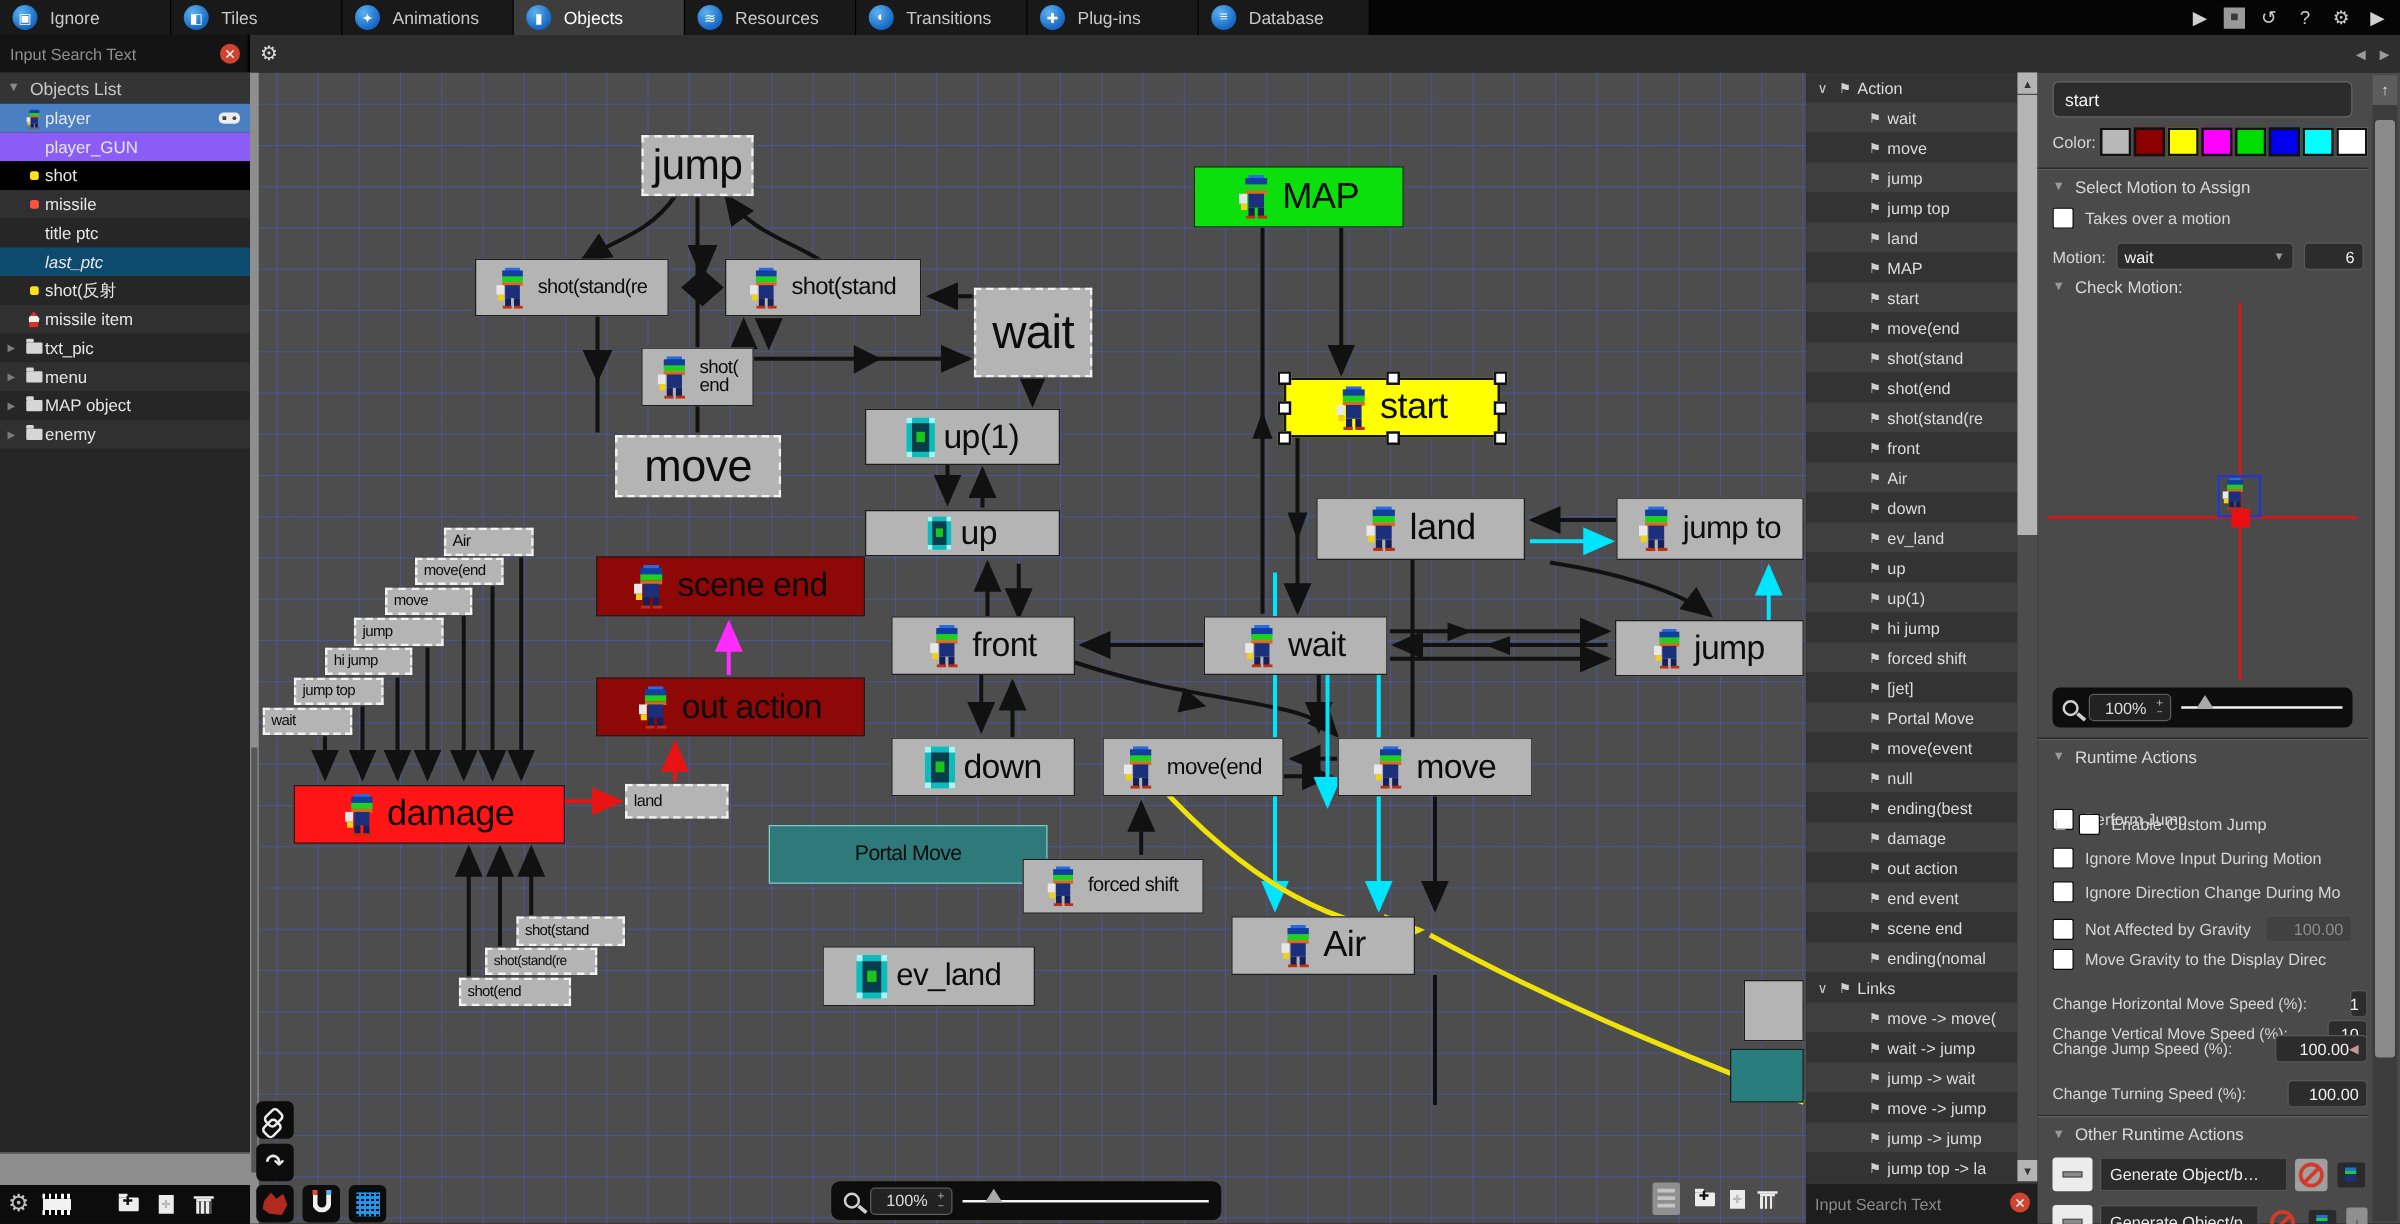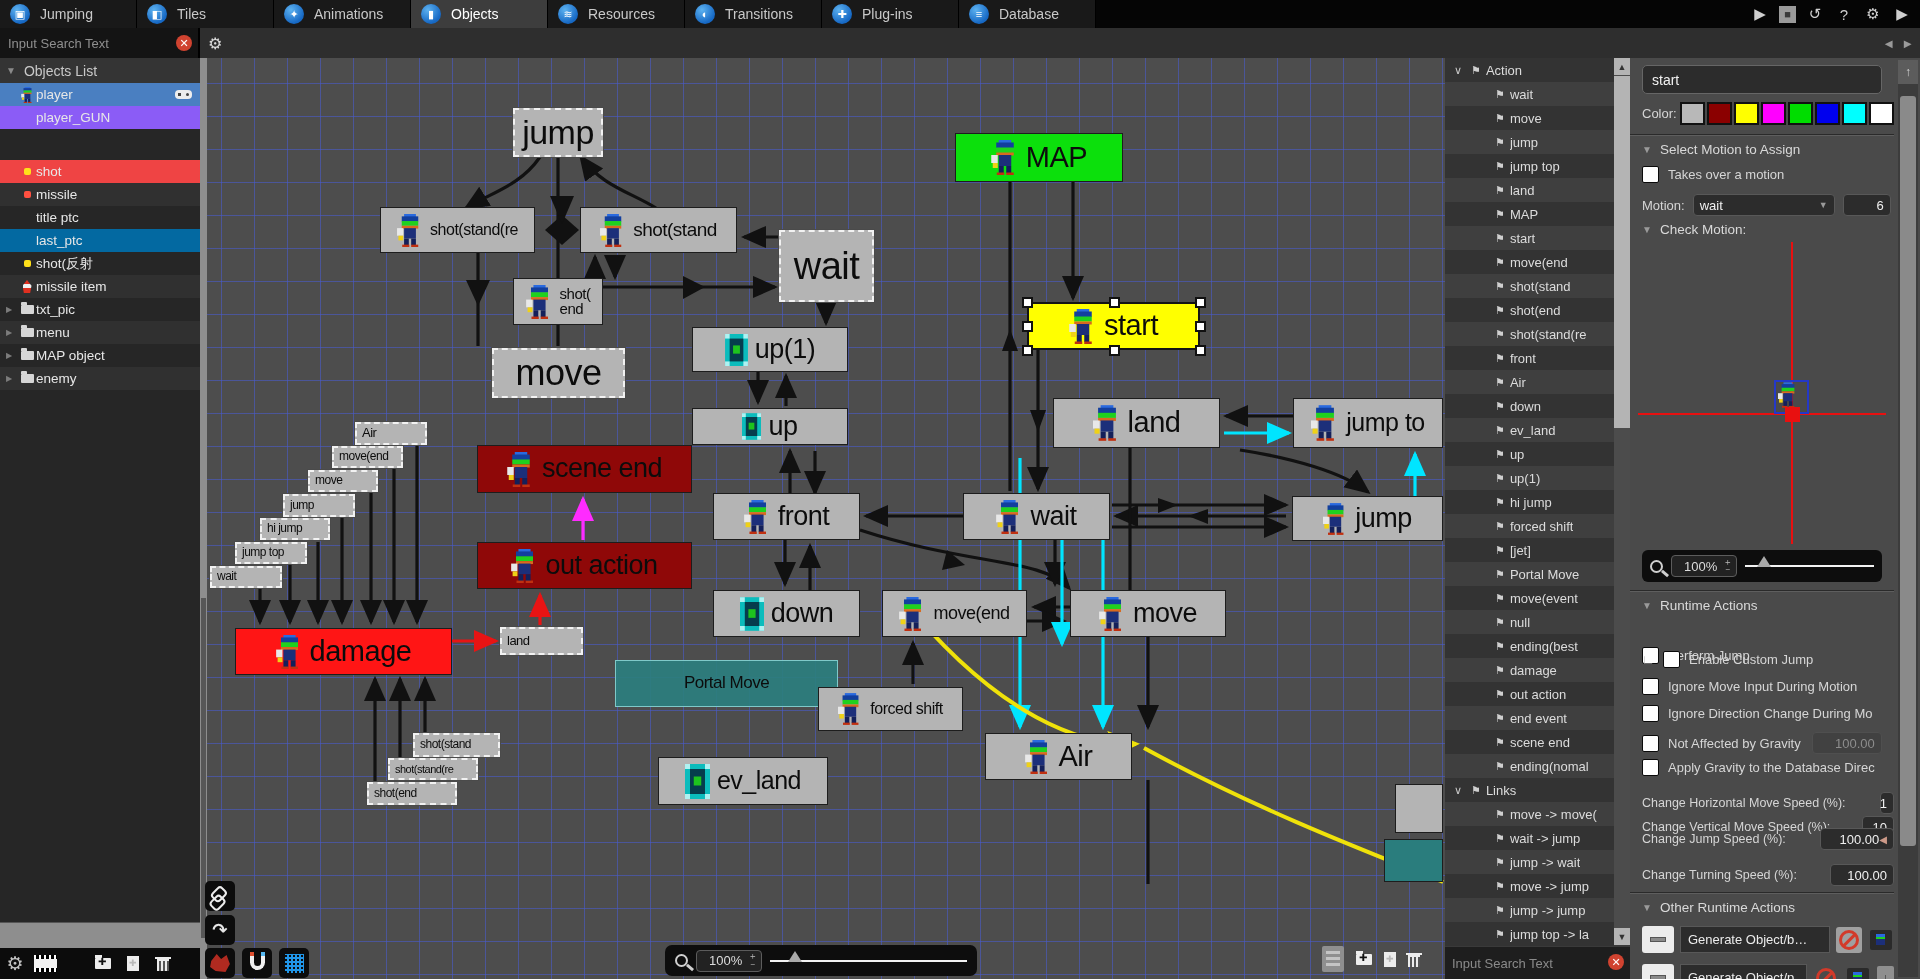--- a/index.html
+++ b/index.html
@@ -141,21 +141,21 @@
   .genfield{flex:1;background:#2c2c2c;border:1px solid #585858;color:#ececec;height:27px;display:flex;align-items:center;padding-left:7px;font-size:13px;white-space:nowrap;overflow:hidden;}
   .iconbtn{width:26px;height:26px;border-radius:3px;display:flex;align-items:center;justify-content:center;flex:0 0 auto;cursor:pointer;}
   .downbtn{width:17px;height:24px;background:#8f8f8f;color:#222;display:flex;align-items:center;justify-content:center;border-radius:2px;font-size:12px;flex:0 0 auto;cursor:pointer;}
 </style>
 </head>
 <body>
 
 <div id="topbar">
     <div class="ttab">
       <span class="ticon">▣</span>
-      <span>Jumping</span>
+      <span>Ignore</span>
     </div>
     <div class="ttab">
       <span class="ticon">◧</span>
       <span>Tiles</span>
     </div>
     <div class="ttab">
       <span class="ticon">✦</span>
       <span>Animations</span>
     </div>
     <div class="ttab active">
@@ -224,40 +224,40 @@
           </svg>
         </span>
         <span style="white-space:nowrap">player</span>
         <span class="i-gamepad" style="margin-left: auto;"></span>
       </div>
       <div class="srow" style="background: #8b5cf6;">
         <span class="exp"></span>
   <span class="sic"></span>
         <span style="white-space:nowrap">player_GUN</span>
       </div>
-      <div class="srow" style="background: #ef4444; margin-top: 31px;">
+      <div class="srow" style="background: #000000;">
         <span class="exp"></span>
   <span class="sic">
           <span class="i-dot" style="background:#ffe01a"></span>
         </span>
         <span style="white-space:nowrap">shot</span>
       </div>
       <div class="srow" style="background: rgb(48, 48, 48);">
         <span class="exp"></span>
   <span class="sic">
           <span class="i-dot" style="background:#ff5040"></span>
         </span>
         <span style="white-space:nowrap">missile</span>
       </div>
       <div class="srow" style="background: rgb(38, 38, 38);">
         <span class="exp"></span>
   <span class="sic"></span>
         <span style="white-space:nowrap">title ptc</span>
       </div>
-      <div class="srow" style="background: #0369a1;">
+      <div class="srow" style="background: #0c4a6e; font-style: italic;">
         <span class="exp"></span>
   <span class="sic"></span>
         <span style="white-space:nowrap">last_ptc</span>
       </div>
       <div class="srow" style="background: rgb(38, 38, 38);">
         <span class="exp"></span>
   <span class="sic">
           <span class="i-dot" style="background:#ffe01a"></span>
         </span>
         <span style="white-space:nowrap">shot(反射</span>
@@ -1117,21 +1117,21 @@
         <span class="cb"></span>
         <span class="lbl">Ignore Direction Change During Mo</span>
       </div>
       <div class="prow cbrow" style="top:674px">
         <span class="cb"></span>
         <span class="lbl">Not Affected by Gravity</span>
         <span class="pfield dis" style="width:70px;margin-left:2px">100.00</span>
       </div>
       <div class="prow cbrow" style="top:701px">
         <span class="cb"></span>
-        <span class="lbl">Apply Gravity to the Database Direc</span>
+        <span class="lbl">Move Gravity to the Display Direc</span>
       </div>
       <div class="prow sprow" style="top:734px">
     <span class="lbl">Change Horizontal Move Speed (%):</span>
     <span class="pfield" style="width:14px">1</span>
       </div>
       <div class="prow sprow" style="top:758px">
     <span class="lbl">Change Vertical Move Speed (%):</span>
     <span class="pfield" style="width:32px">10</span>
       </div>
       <div class="prow sprow" style="top:770px">

